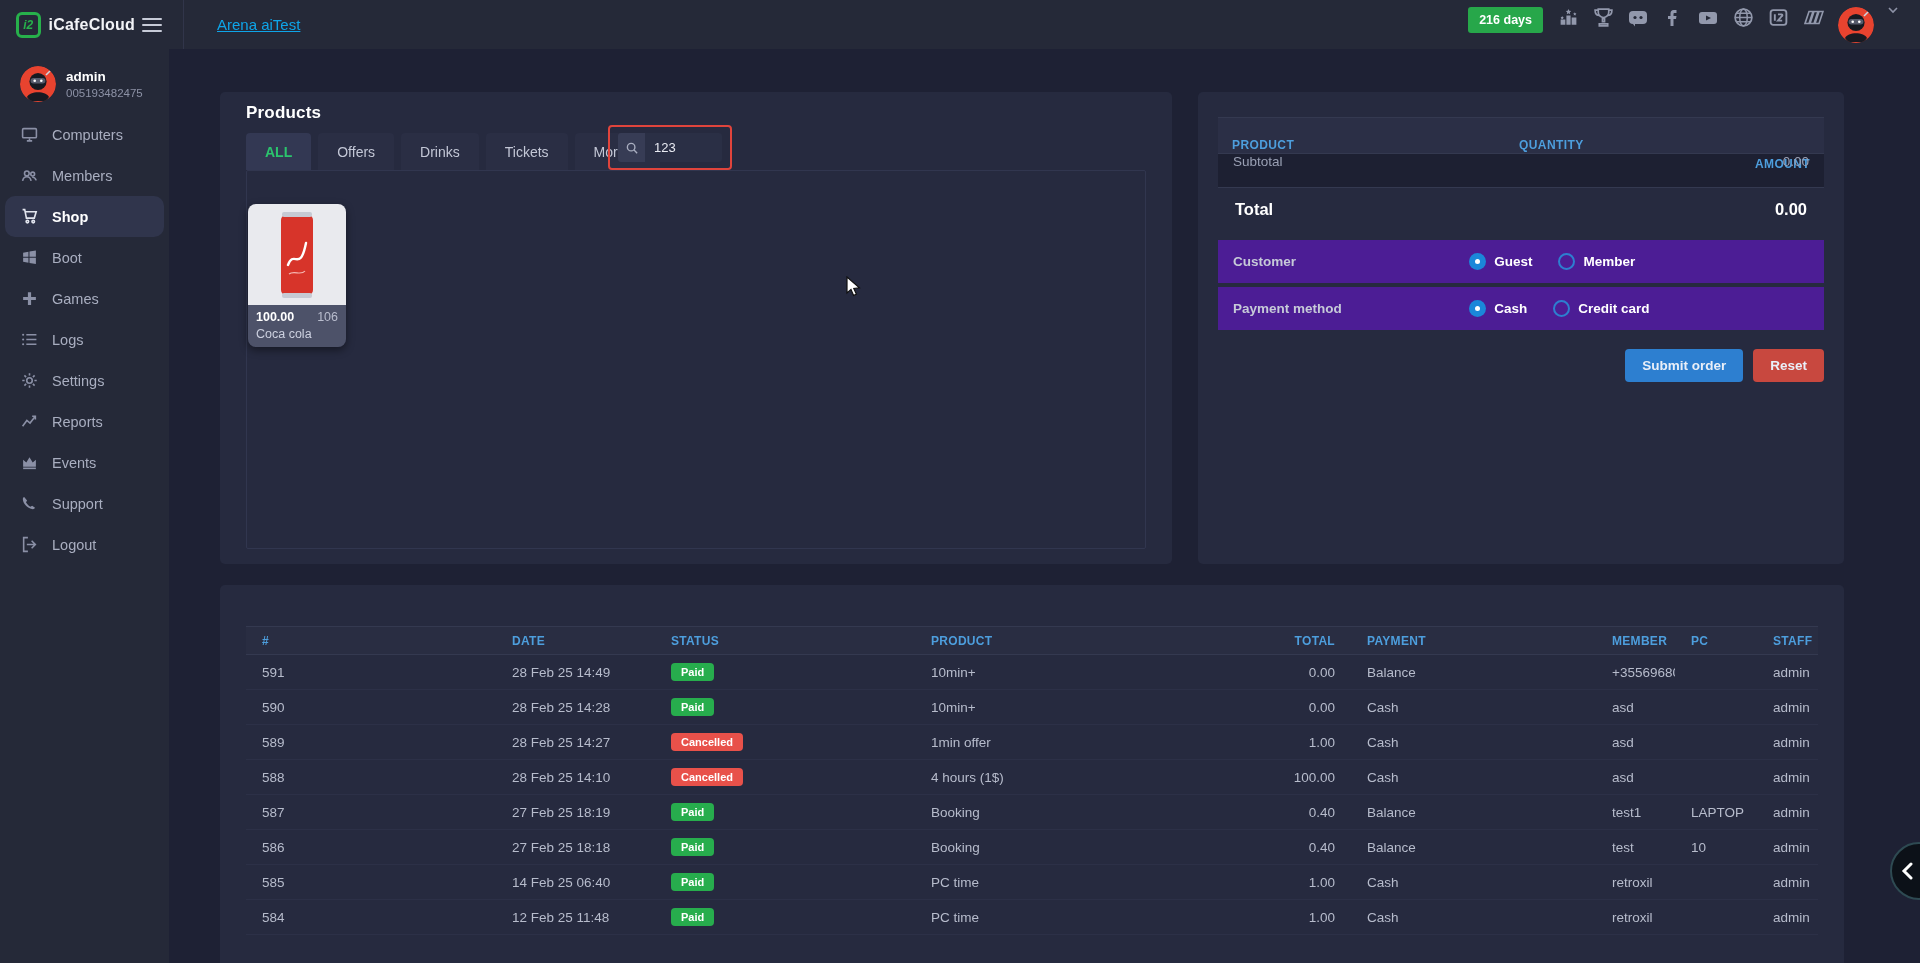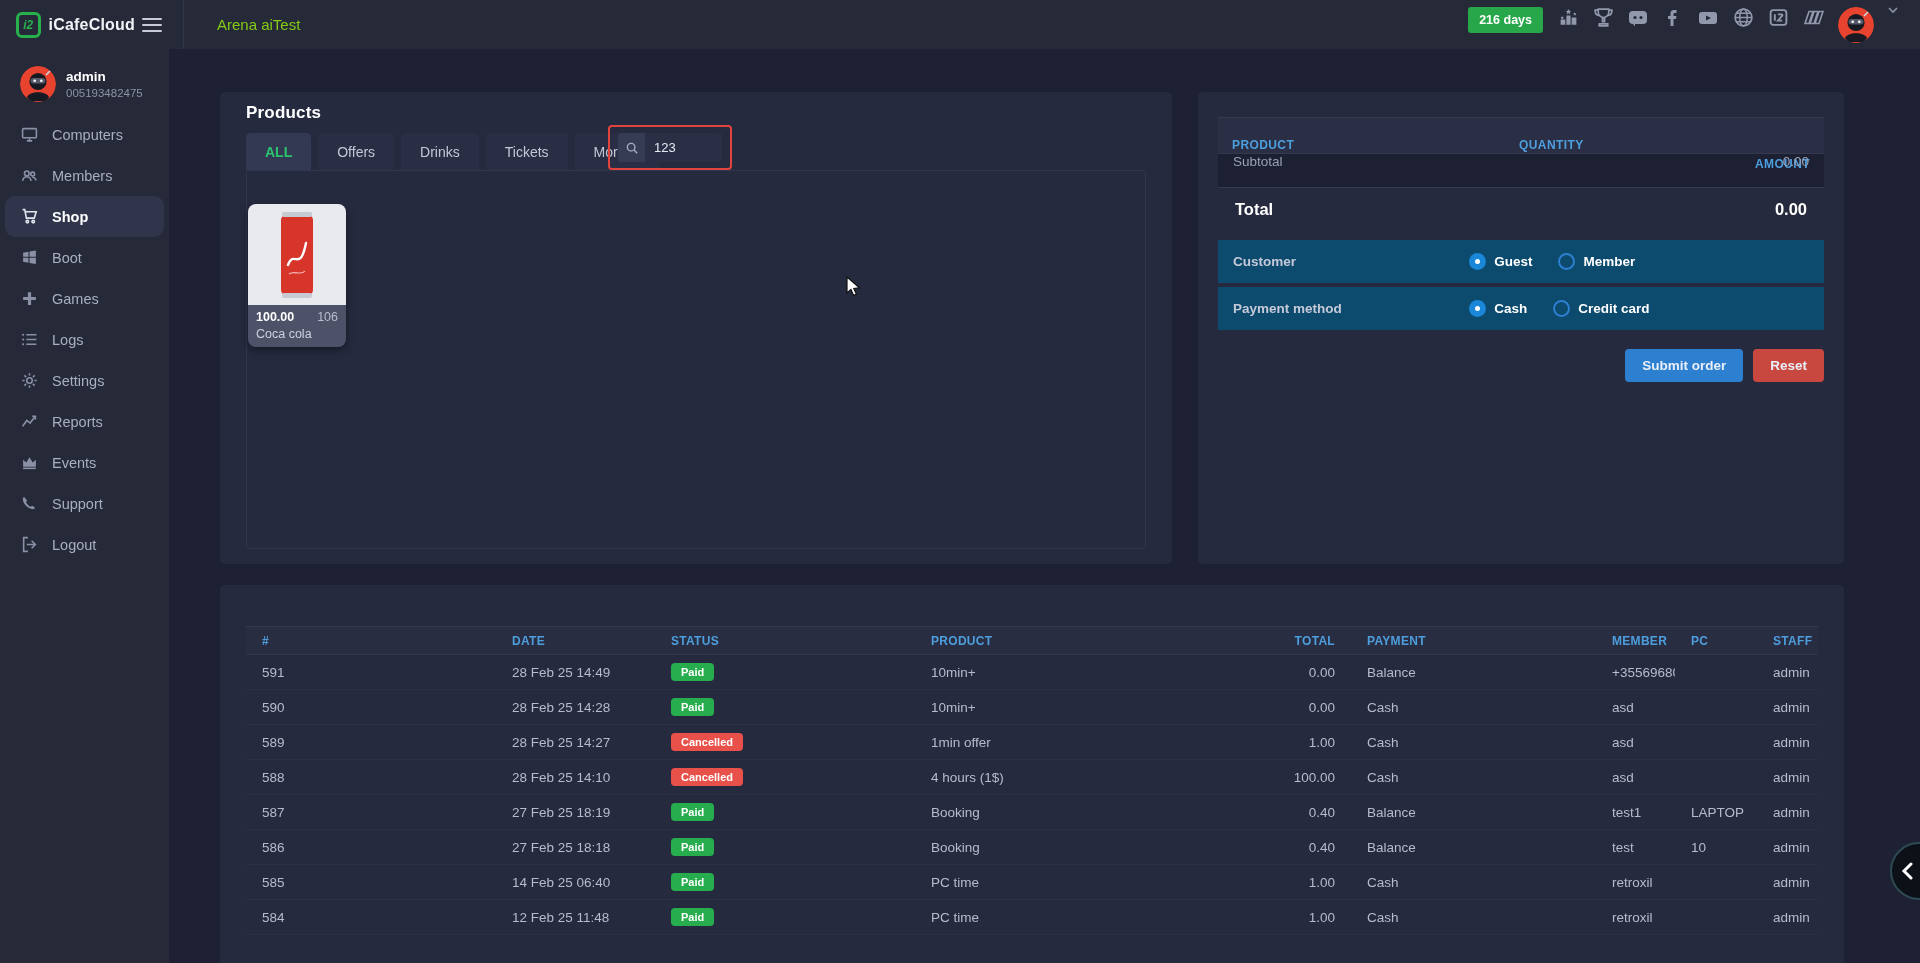--- a/index.html
+++ b/index.html
@@ -11,21 +11,21 @@
             display:flex; align-items:center; z-index:20; }
   .brand { width:135px; padding-left:16px; display:flex; align-items:center; gap:8px; cursor:pointer; }
   .logo-badge { width:26px; height:26px; border:3px solid #27b04b; border-radius:6px;
                 color:#27b04b; font-weight:bold; font-size:12px; display:flex;
                 align-items:center; justify-content:center; font-style:italic; }
   .brand-name { color:#f2f3f7; font-weight:bold; font-size:16px; letter-spacing:.2px; }
   .hamburger { width:34px; height:34px; display:flex; flex-direction:column; justify-content:center;
                gap:4px; cursor:pointer; padding:0 7px; }
   .hamburger span { display:block; height:2px; background:#c7cbd8; border-radius:1px; }
   .nav-title { margin-left:14px; padding-left:33px; border-left:1px solid #31354a; height:49px;
-               display:flex; align-items:center; color:#84cc16; font-size:15px; }
+               display:flex; align-items:center; color:#0ea5e9; font-size:15px;text-decoration:underline; }
   .nav-right { margin-left:auto; display:flex; align-items:flex-start; gap:14px; padding-right:22px; }
   .days-badge { background:#27a74a; color:#fff; font-weight:bold; font-size:12.5px;
                 padding:6px 11px; border-radius:3px; cursor:pointer; }
   .nav-ico { width:22px; height:22px; display:flex; align-items:center; justify-content:center; cursor:pointer; }
   .avatar { width:36px; height:36px; border-radius:50%; overflow:hidden; cursor:pointer; flex:none; }
   .caret { color:#8d92a6; cursor:pointer; display:flex; align-items:center; }
 
   
   #sidebar { position:fixed; top:49px; left:0; bottom:0; width:169px; background:#252938; z-index:15; }
   .user { display:flex; align-items:center; gap:10px; padding:17px 0 12px 20px; }
@@ -72,21 +72,21 @@
             align-items:center; background:#2b2f46; border-top:1px solid #343950;
             border-bottom:1px solid #343950; color:#4d9edd; font-size:12px; font-weight:bold;
             letter-spacing:.4px; }
   .o-head .c1 { padding-left:14px; } .o-head .c2 { text-align:center; }
   .o-head .c3 { text-align:right; padding-right:14px;margin-top:39px; }
   .o-subtotal { height:34px; background:#1d2032; border-bottom:1px solid #343950; display:flex;
                 justify-content:space-between; align-items:flex-start; padding:0 15px;
                 color:#9aa0b4; font-size:13.5px; }
   .o-total { height:43px; display:flex; justify-content:space-between; align-items:center;
              padding:0 17px; color:#fff; font-weight:bold; font-size:16.5px; margin-bottom:9px; }
-  .o-row { height:43px; background:#0c4a6e; margin-bottom:4px; display:flex; align-items:center; padding:0 15px; }
+  .o-row { height:43px; background:#4c1d95; margin-bottom:4px; display:flex; align-items:center; padding:0 15px; }
   .o-lbl { width:41%; color:#c6cad8; font-weight:bold; font-size:13.5px; flex:none; }
   .opt { display:flex; align-items:center; gap:8px; margin-right:26px; color:#fff;
          font-weight:bold; font-size:13.5px; cursor:pointer; }
   .radio { width:17px; height:17px; border-radius:50%; flex:none; position:relative; }
   .radio.sel { background:#1b87d9; }
   .radio.sel::after { content:""; position:absolute; left:6px; top:6px; width:5px; height:5px;
                       border-radius:50%; background:#fff; }
   .radio.un { border:2px solid #2d7fd0; }
   .o-btns { display:flex; justify-content:flex-end; gap:10px; margin-top:19px; }
   .btn { border:none; border-radius:4px; color:#e9eff8; font-size:13.5px; font-weight:bold;

